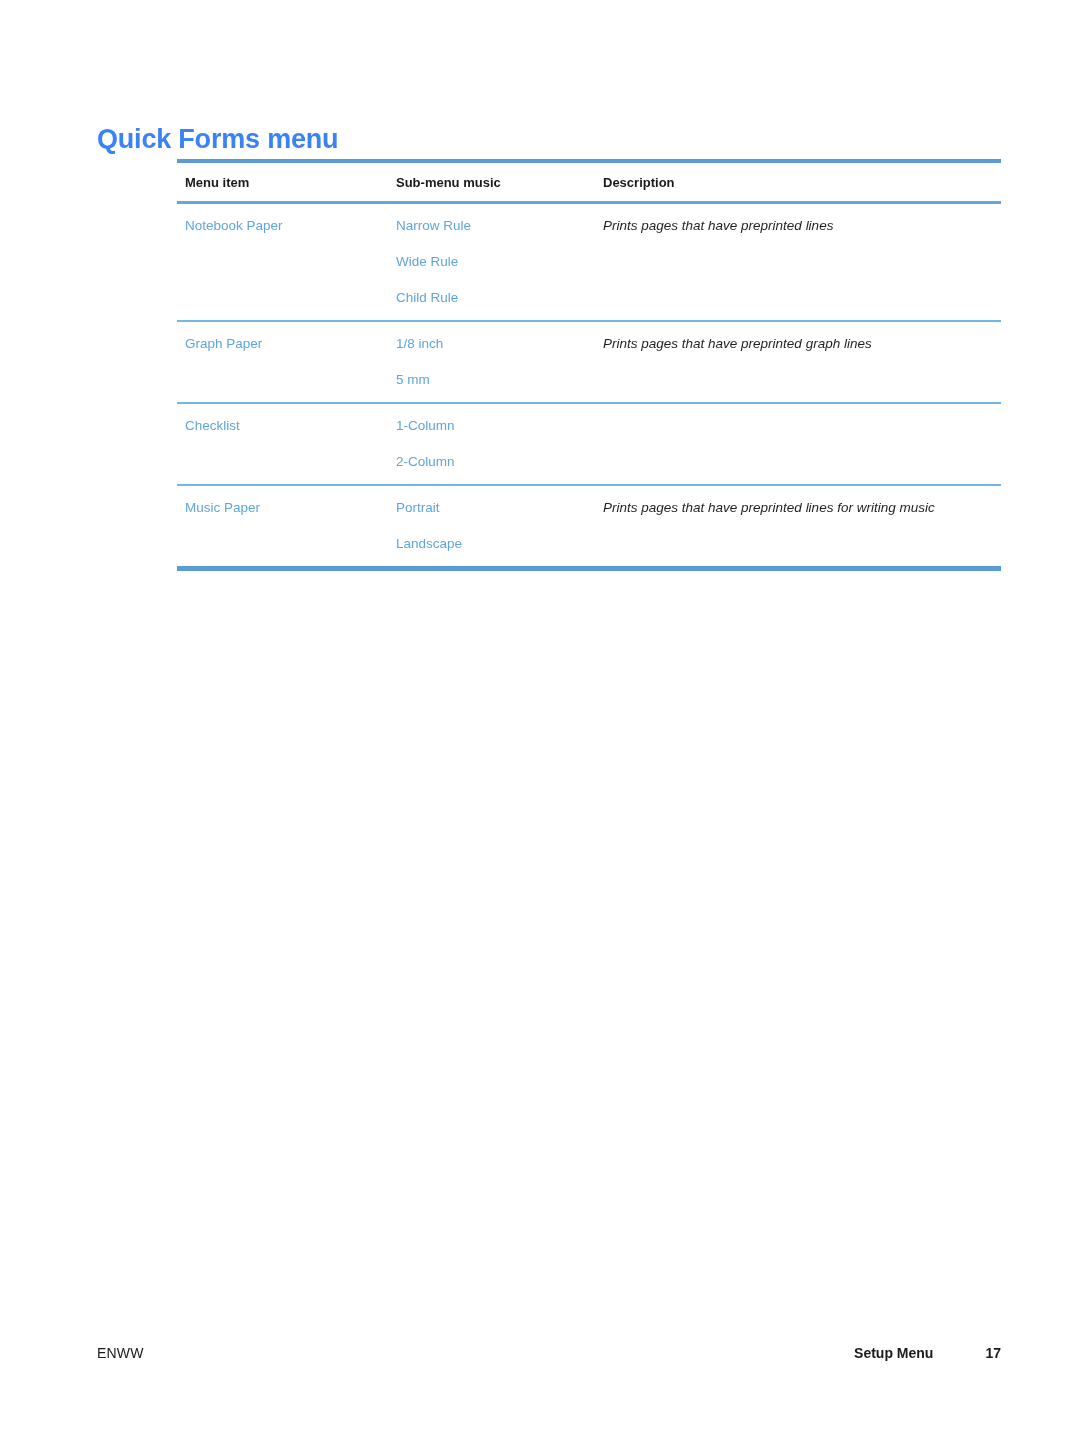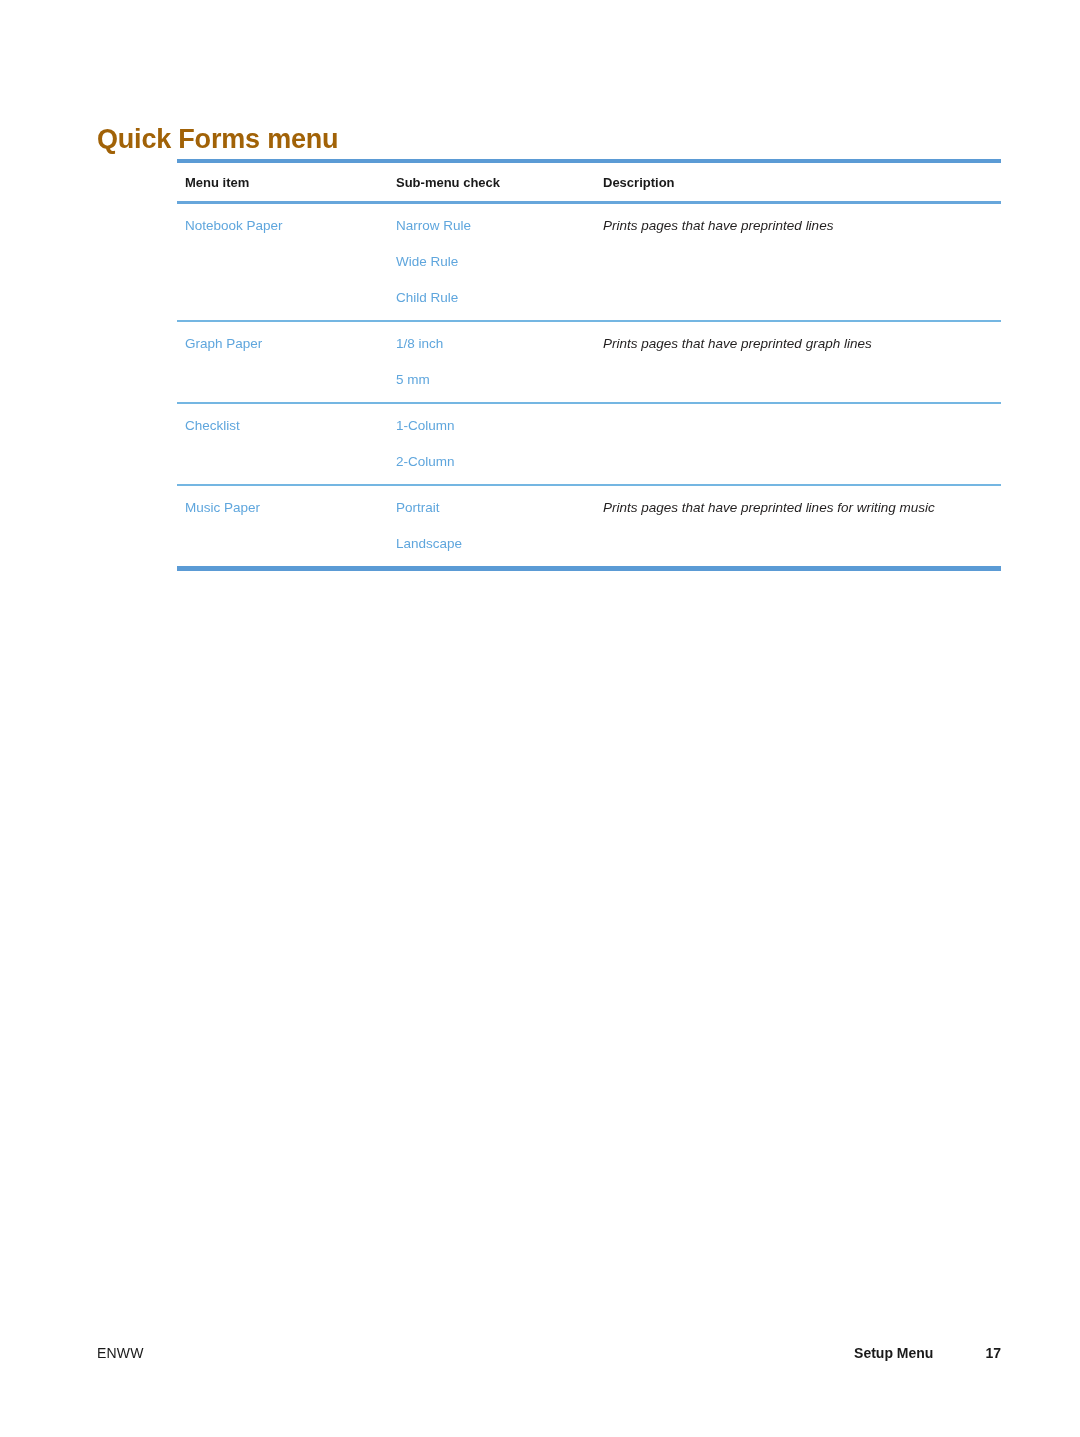--- a/index.html
+++ b/index.html
@@ -21,21 +21,21 @@
     background: #ffffff;
   }
 
   
   .page-title {
     position: absolute;
     left: 97px;
     top: 106px;
     font-size: 27px;
     font-weight: bold;
-    color: #a16207;
+    color: #3b82f6;
     letter-spacing: -0.2px;
     white-space: nowrap;
   }
 
   
   .table-wrap {
     position: absolute;
     left: 177px;
     top: 159px;
     width: 824px;
@@ -144,21 +144,21 @@
 <div class="page">
 
   <h1 class="page-title">Quick Forms menu</h1>
 
   <div class="table-wrap">
 
     <div class="rule-thick-top"></div>
 
     <div class="thead">
       <div class="th col1">Menu item</div>
-      <div class="th col2">Sub-menu check</div>
+      <div class="th col2">Sub-menu music</div>
       <div class="th col3">Description</div>
     </div>
 
     <div class="rule-head"></div>
 
     <div class="group">
       <div class="col1">
         <div class="cell-link">Notebook Paper</div>
       </div>
       <div class="col2">

